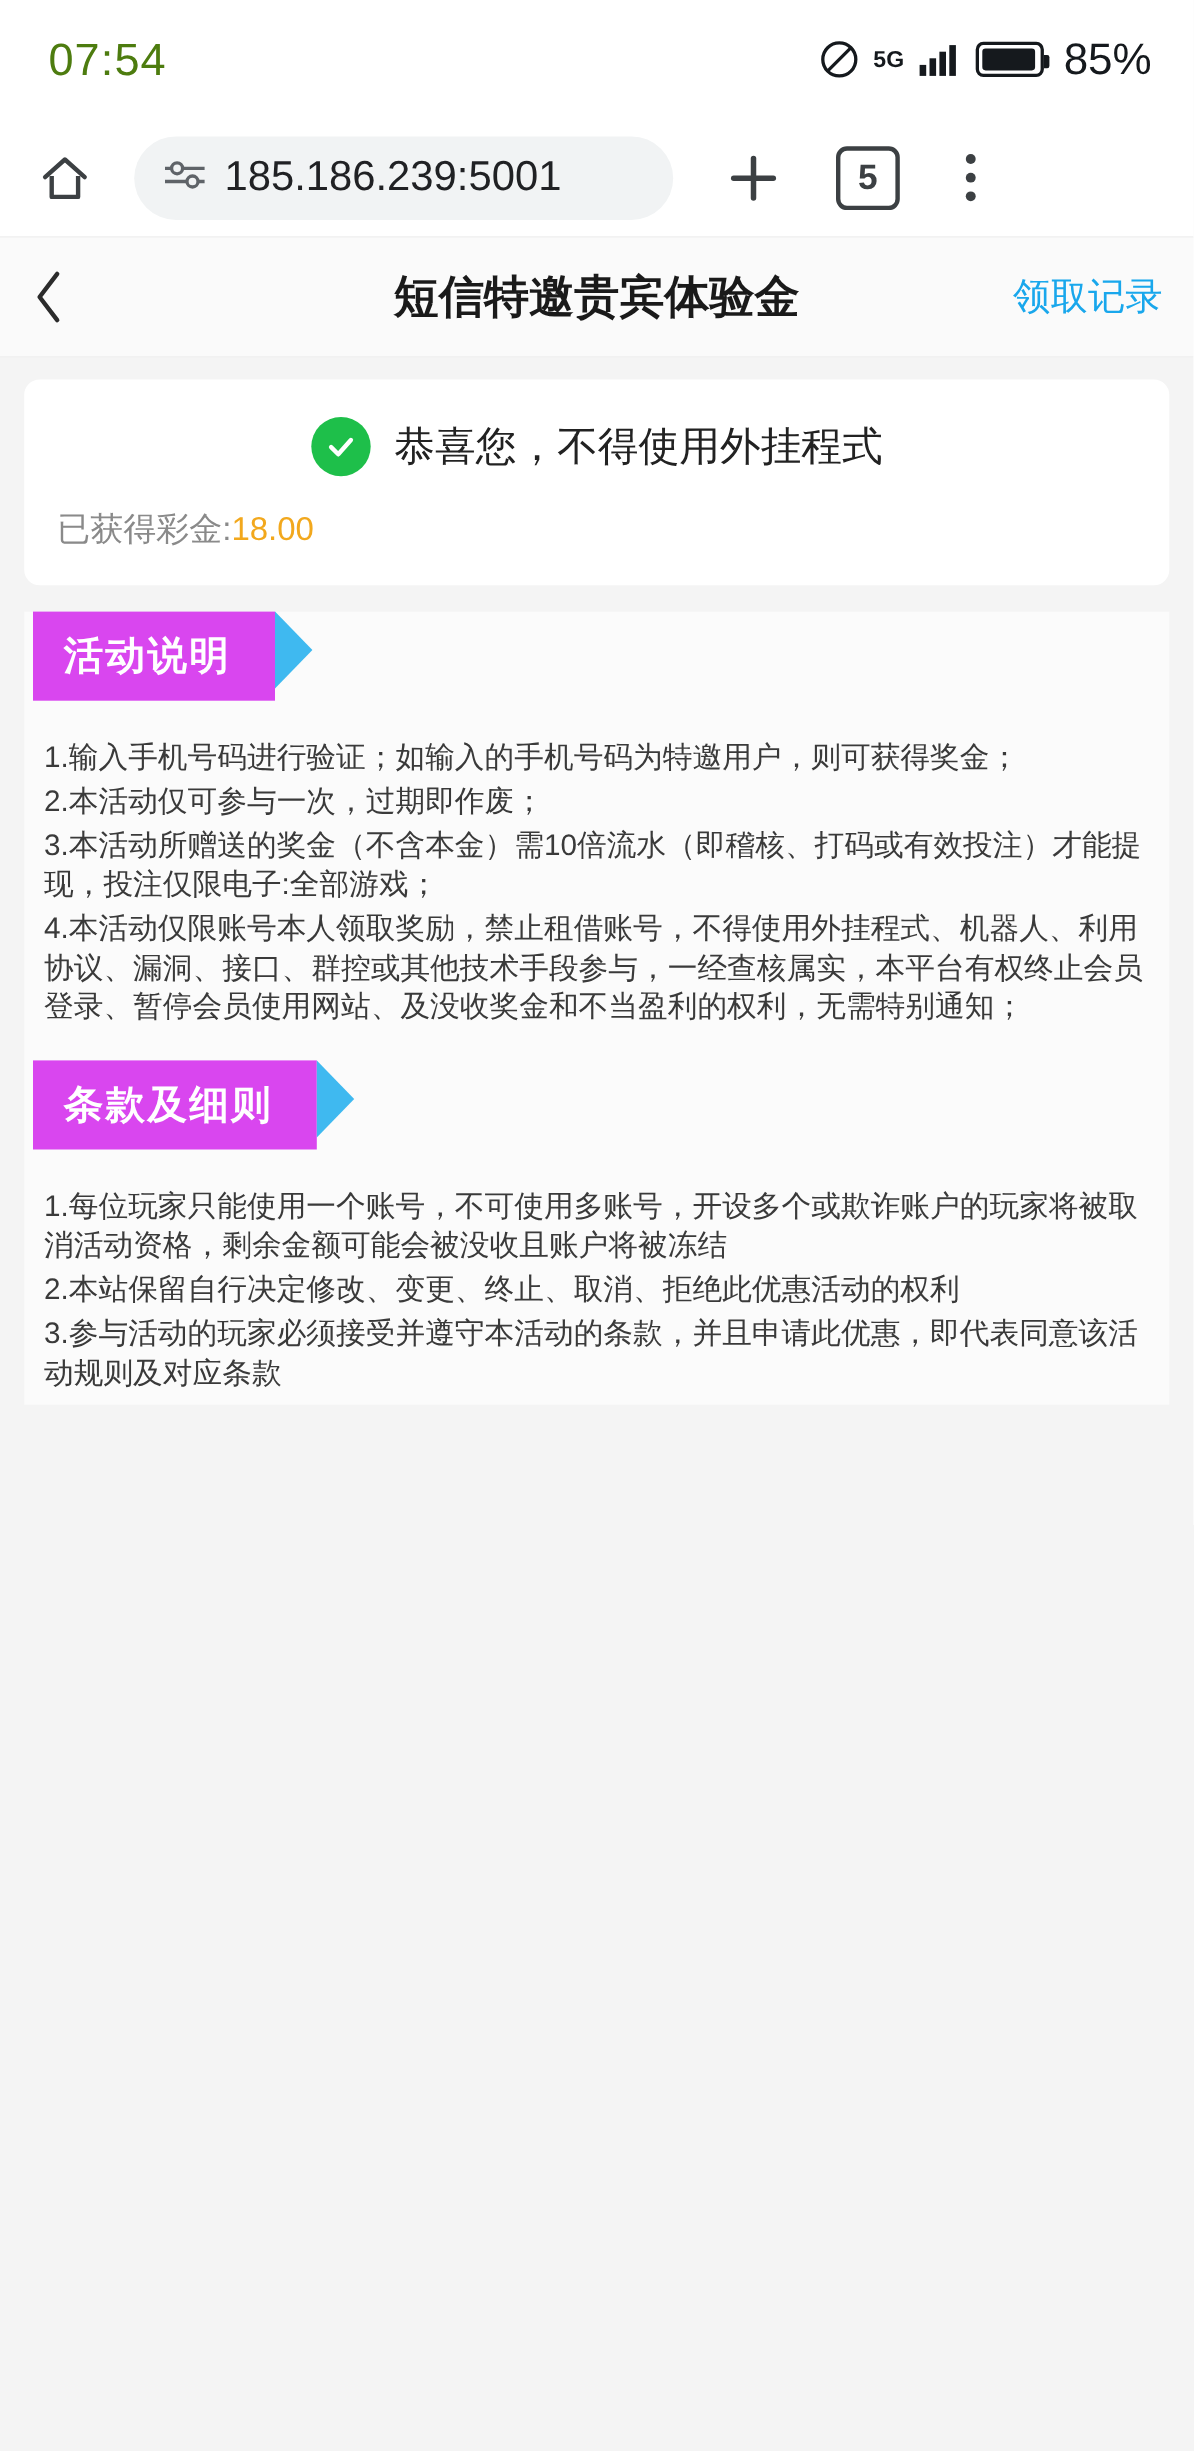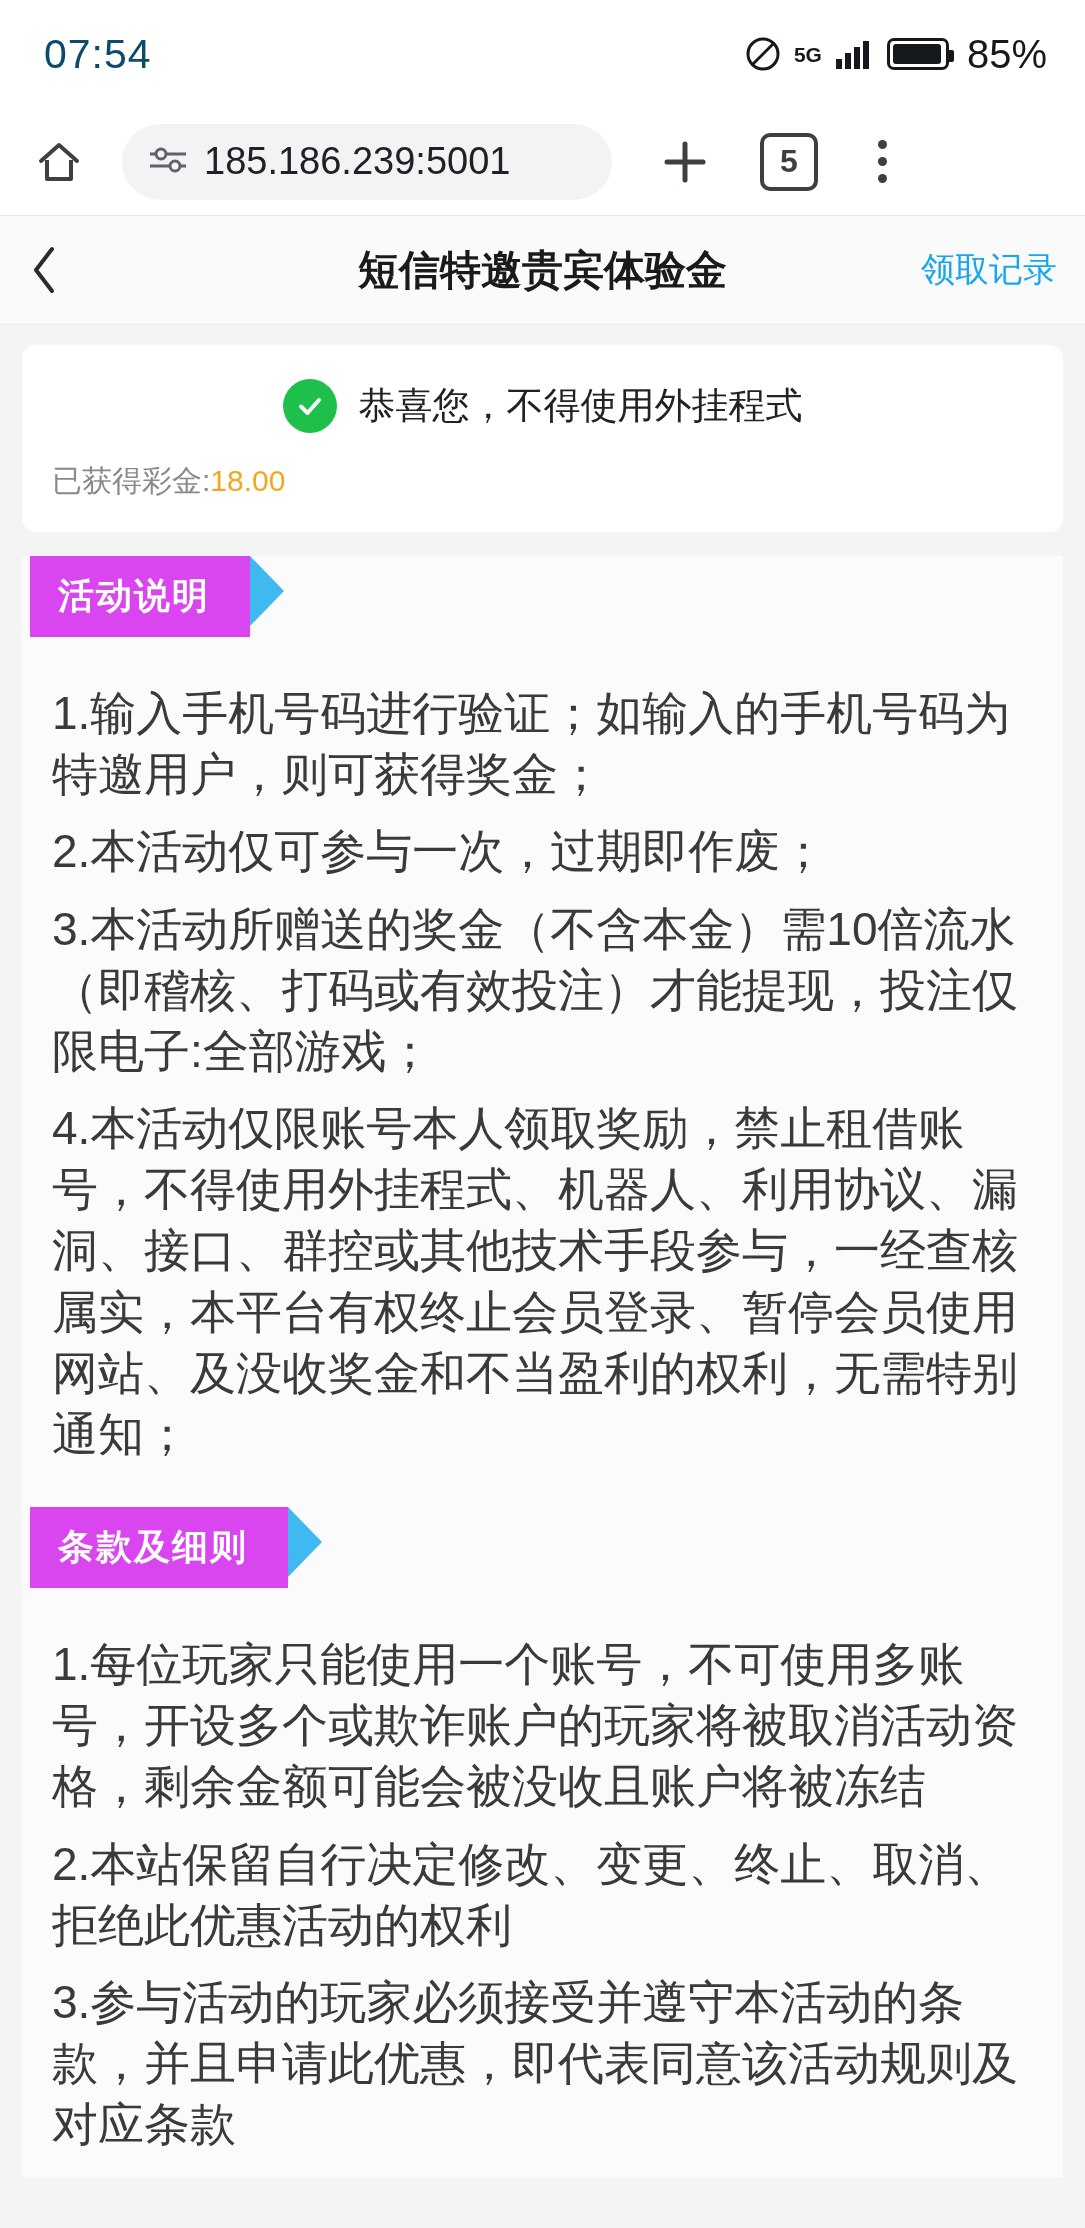--- a/index.html
+++ b/index.html
@@ -20,21 +20,21 @@
     height: 108px;
     background: #ffffff;
     display: flex;
     align-items: center;
     justify-content: space-between;
     padding: 0 38px 0 44px;
     box-sizing: border-box;
   }
   .status-time {
     font-size: 41px;
-    color: #0c4a6e;
+    color: #4d7c0f;
     letter-spacing: 1px;
   }
   .status-right {
     display: flex;
     align-items: center;
     gap: 12px;
   }
   .icon-nosound {
     width: 38px; height: 38px;
     position: relative;
@@ -249,24 +249,24 @@
   .section-tag:after {
     content:"";
     position:absolute;
     right:-34px; top:0;
     width:0;height:0;
     border-top: 35px solid transparent;
     border-bottom: 35px solid transparent;
     border-left: 34px solid #3fb9f0;
   }
   .para {
-    font-size: 46px;
+    font-size: 27px;
     line-height: 1.33;
     color:#3a3a3a;
-    margin: 16px;
+    margin: 4px;
     padding: 0 14px;
   }
   .para-block { padding-top: 30px; }
   .para + .para { margin-top: 2px; }
 </style>
 </head>
 <body>
 
 <div class="status-bar">
   <div class="status-time">07:54</div>

